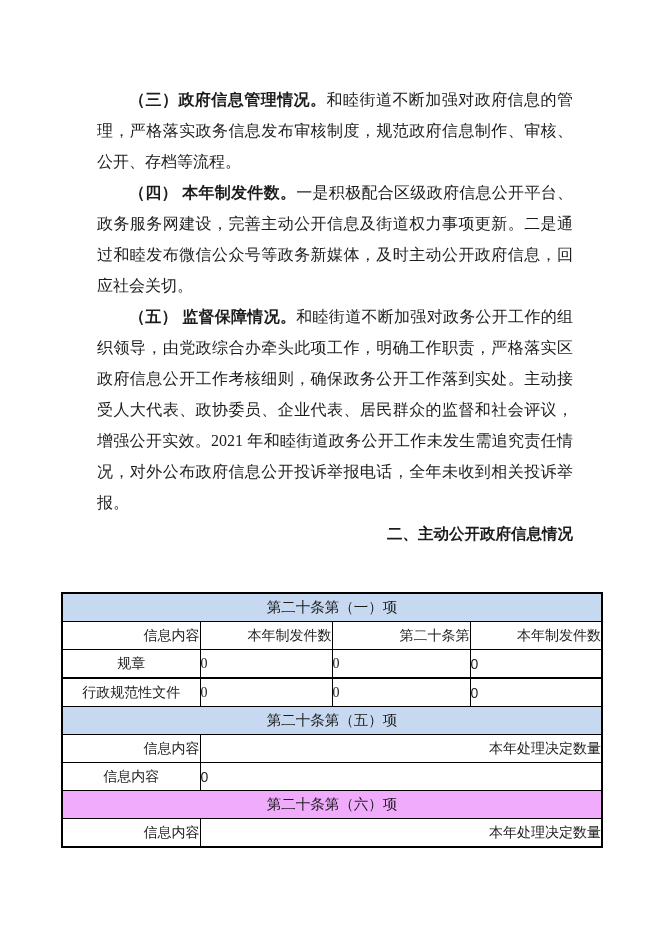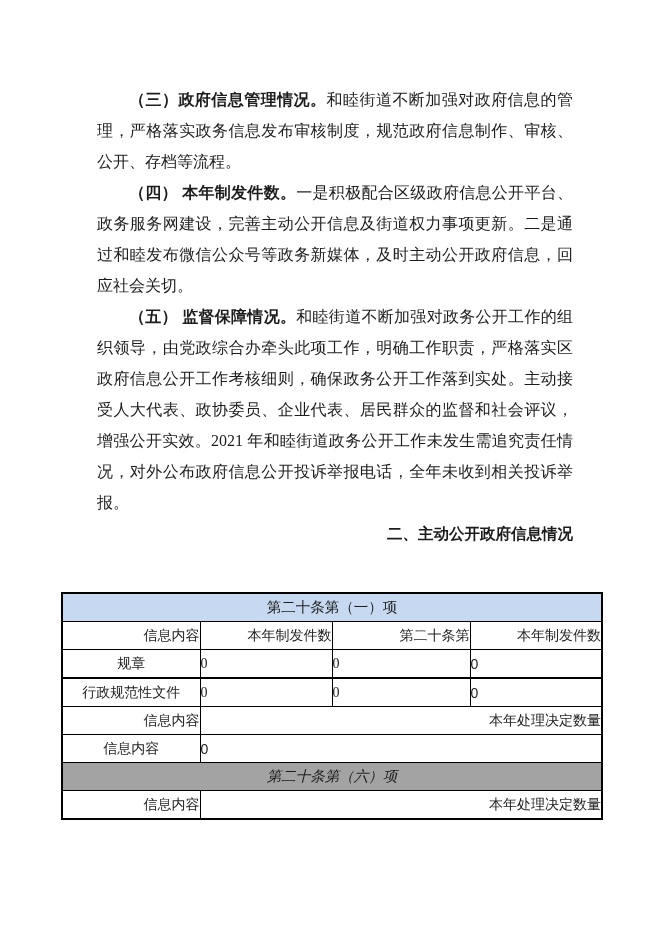--- a/index.html
+++ b/index.html
@@ -106,29 +106,32 @@
             <td class="v-serif">0</td>
             <td class="v-sans">0</td>
           </tr>
           <tr>
             <td class="row-label">行政规范性文件</td>
             <td class="v-serif">0</td>
             <td class="v-serif">0</td>
             <td class="v-sans">0</td>
           </tr>
           <tr>
+            <td class="title-cell" colspan="4" style="background: rgb(198, 217, 240);">第二十条第（五）项</td>
+          </tr>
+          <tr>
             <td class="col-hdr">信息内容</td>
             <td class="col-hdr" colspan="3">本年处理决定数量</td>
           </tr>
           <tr>
             <td class="row-label">信息内容</td>
             <td class="v-sans" colspan="3">0</td>
           </tr>
           <tr>
-            <td class="title-cell" colspan="4" style="background: #a3a3a3; font-style: italic;">第二十条第（六）项</td>
+            <td class="title-cell" colspan="4" style="background: #f0abfc;">第二十条第（六）项</td>
           </tr>
           <tr>
             <td class="col-hdr">信息内容</td>
             <td class="col-hdr" colspan="3">本年处理决定数量</td>
           </tr>
         </tbody>
     </table>
   </div>
 </div>
 

